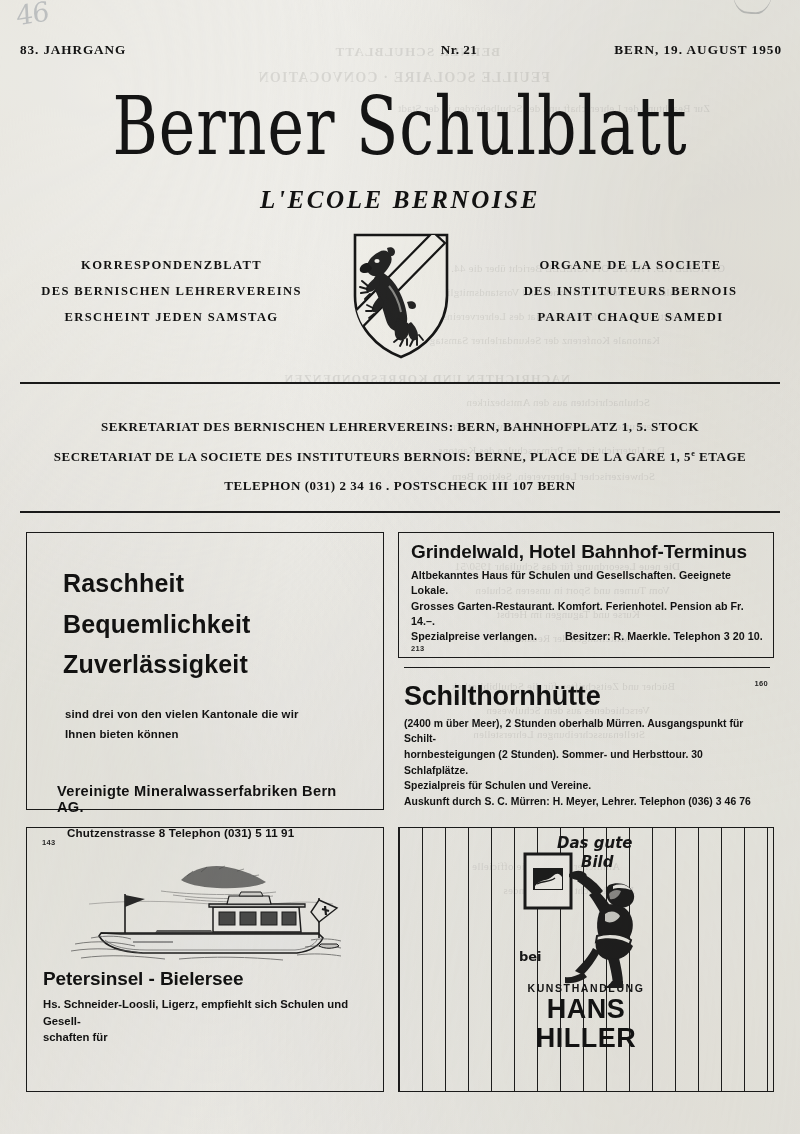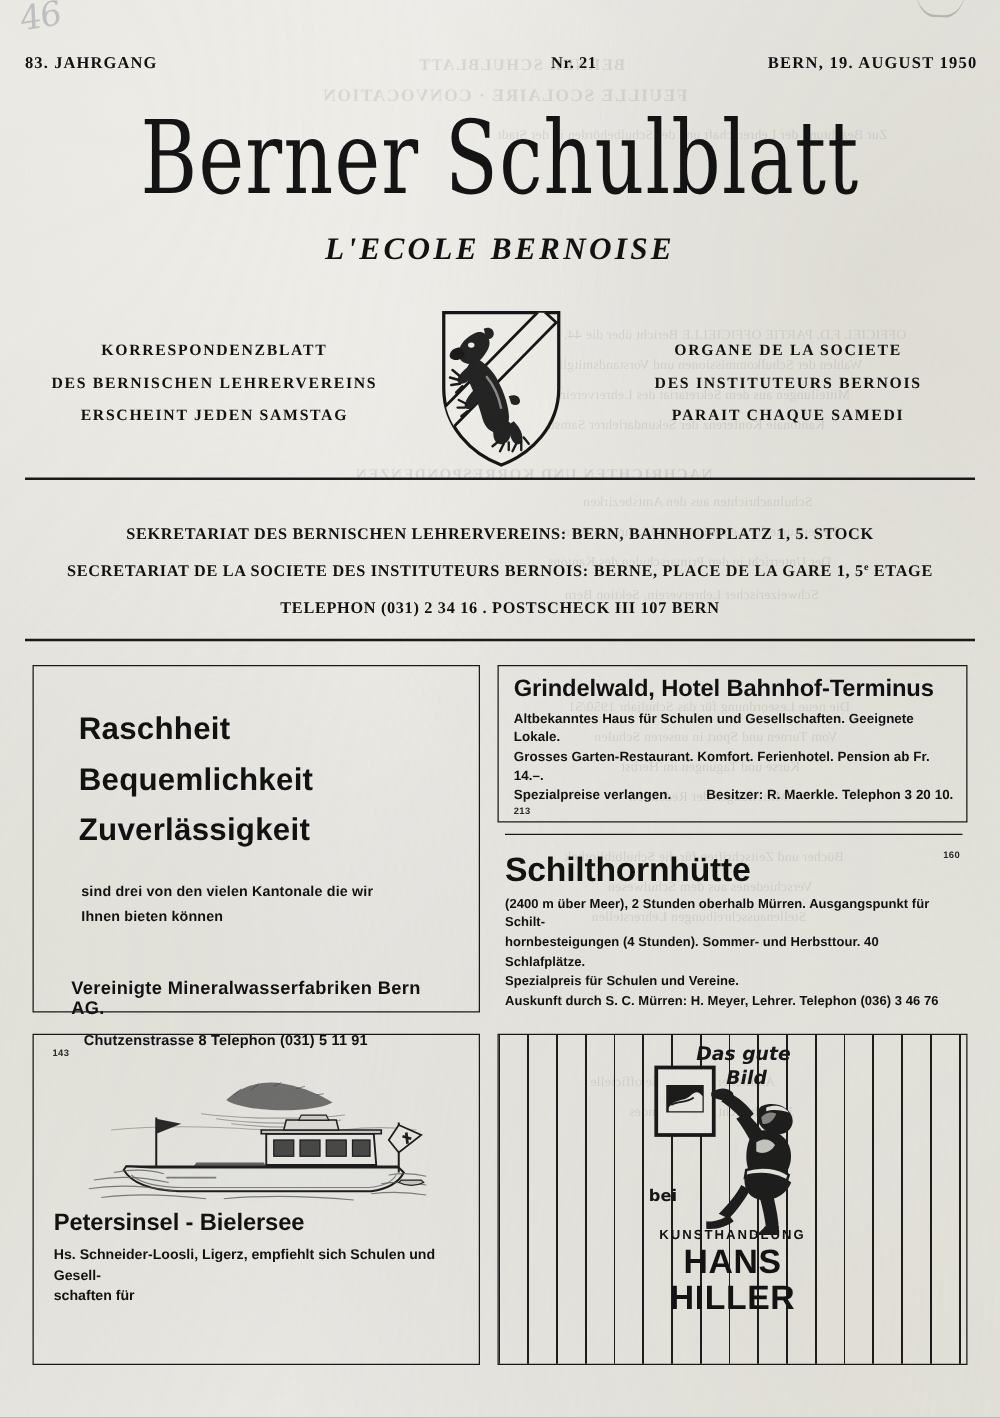--- a/index.html
+++ b/index.html
@@ -115,21 +115,21 @@
     font-family: "Liberation Serif", serif;
     font-style: italic;
     font-weight: bold;
     font-size: 25px;
     letter-spacing: 2.6px;
   }
 
   
   .orgblock {
     position: absolute;
-    left: 0; right: 0; top: 267px;
+    left: 0; right: 0; top: 252px;
     display: flex;
     align-items: flex-start;
   }
   .orgcol {
     flex: 1 1 0;
     text-align: center;
     font-size: 12.6px;
     font-weight: bold;
     letter-spacing: 1.35px;
     line-height: 2.08;
@@ -505,21 +505,21 @@
             <div class="refno">213</div>
           </div>
 
 
           <div class="thinrule"></div>
 
           <div class="ad-schilt">
             <div class="refno">160</div>
             <div class="title">Schilthornhütte</div>
             <div class="adbody">(2400 m über Meer), 2 Stunden oberhalb Mürren. Ausgangspunkt für Schilt-</div>
-            <div class="adbody">hornbesteigungen (4 Stunden). Sommer- und Herbsttour. 40 Schlafplätze.</div>
+            <div class="adbody">hornbesteigungen (2 Stunden). Sommer- und Herbsttour. 30 Schlafplätze.</div>
             <div class="adbody">Spezialpreis für Schulen und Vereine.</div>
             <div class="adbody">Auskunft durch S. C. Mürren:  H. Meyer,  Lehrer.  Telephon (036) 3 46 76</div>
           </div>
 
         </div>
       </div>
 
       <div class="adrow" style="margin-top:14px">
 
         <div class="adcol-l">

